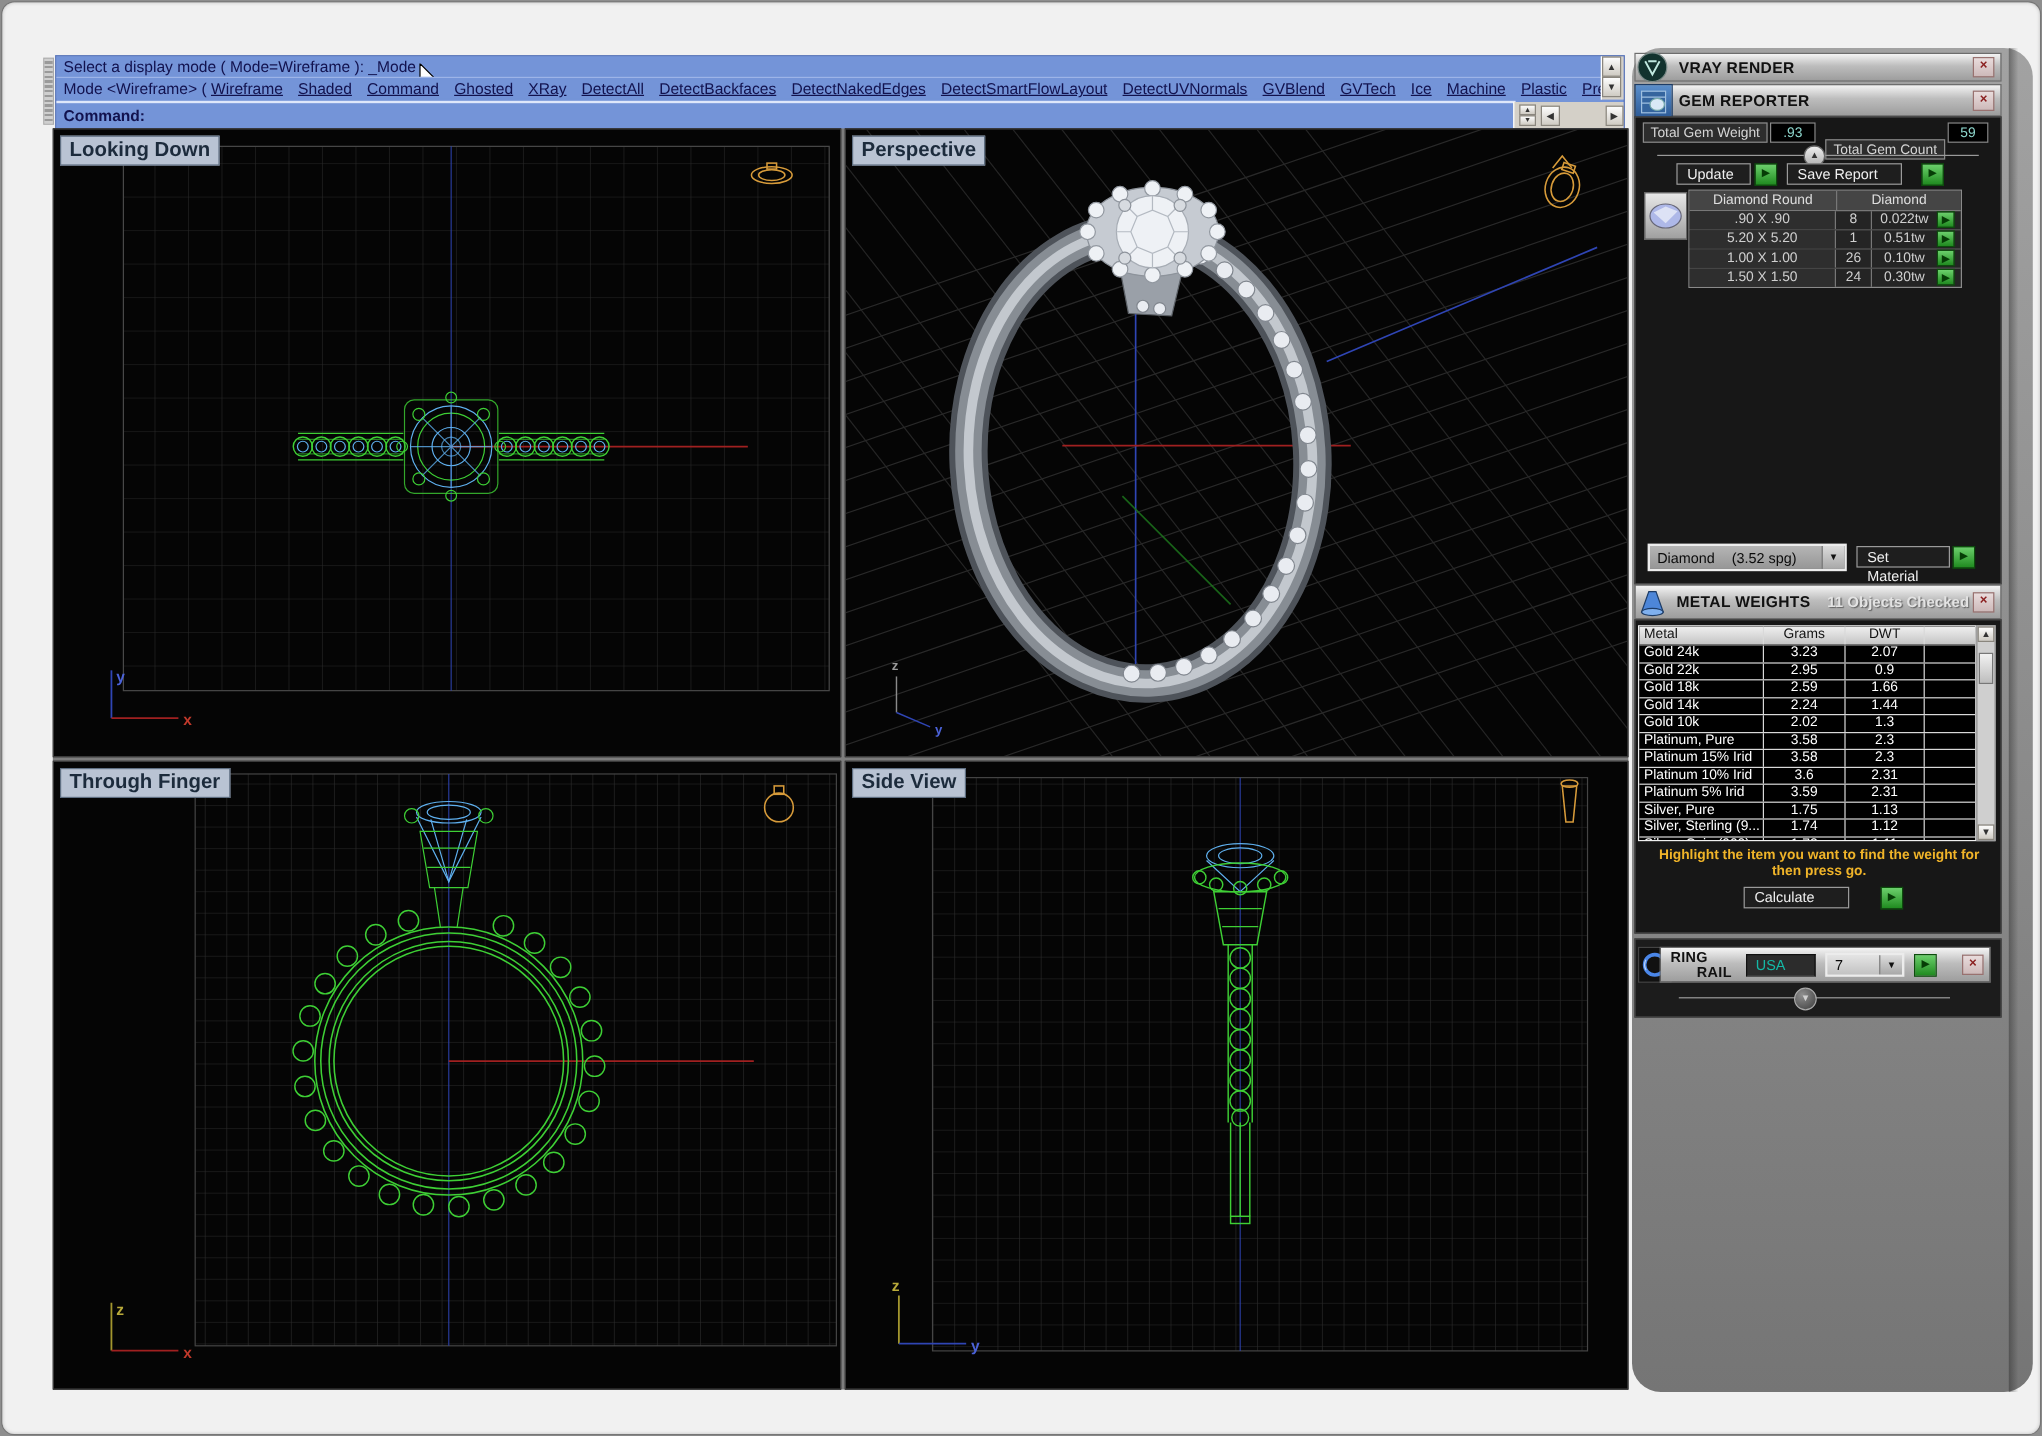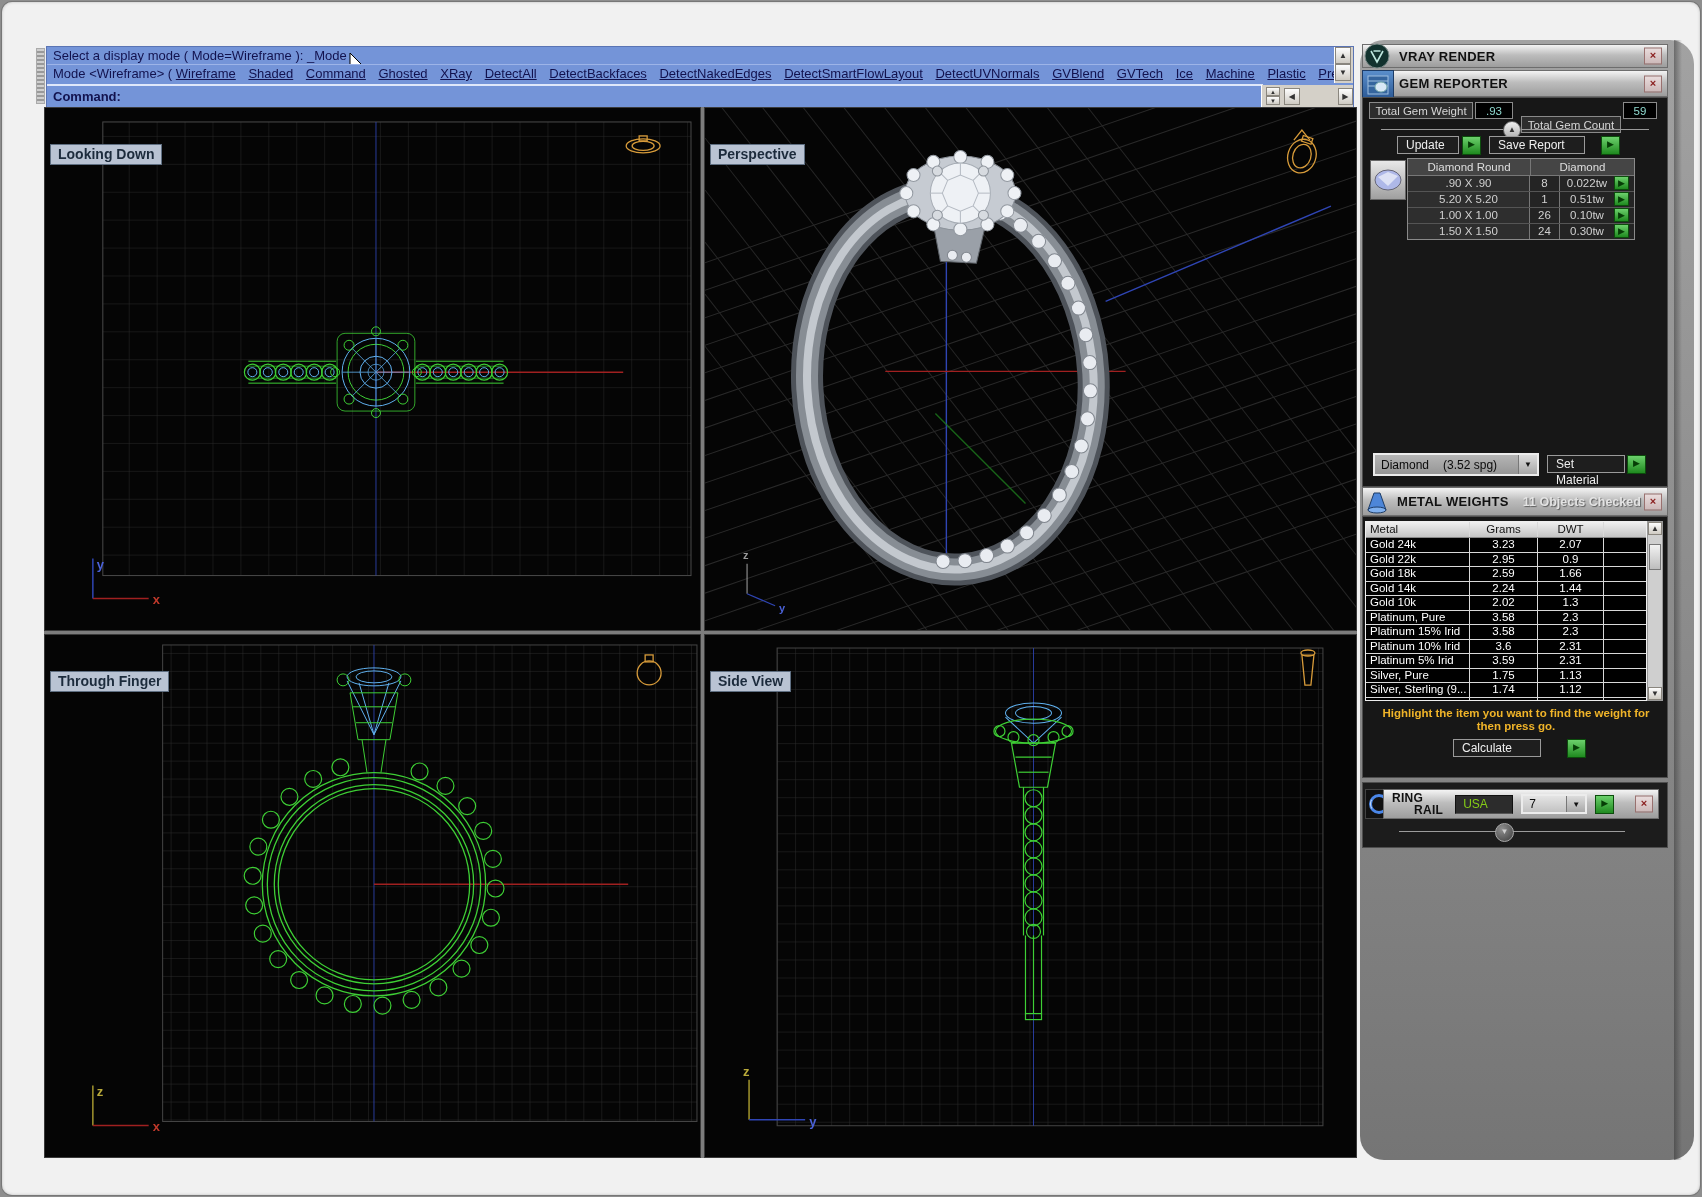--- a/index.html
+++ b/index.html
@@ -15,21 +15,21 @@
   .cmd-opt{text-decoration:underline;margin-right:9px;cursor:pointer;}
   .cmd-scrollcol{position:absolute;right:0;top:0;width:18px;height:36px;background:#d4d0c8;border-left:1px solid #fff;}
   .sq-btn{width:16px;height:17px;background:linear-gradient(#fdfdfd,#cfcbc3);border:1px solid #8a867e;font-size:8px;color:#333;display:flex;align-items:center;justify-content:center;box-sizing:border-box;}
   .cmd-nav{position:absolute;right:0;bottom:0;width:92px;height:22px;background:#d4d0c8;border-left:1px solid #fff;display:flex;align-items:center;gap:4px;padding-left:4px;box-sizing:border-box;}
   .spinner{display:flex;flex-direction:column;}
   .spinner .sq-btn{height:9px;width:14px;font-size:6px;}
   .cursor-arrow{position:absolute;left:302px;top:6px;z-index:5;}
   
   .viewports{position:absolute;left:44px;top:107px;width:1313px;height:1051px;background:#7d7d7d;display:grid;grid-template-columns:657px 1fr;grid-template-rows:524px 1fr;gap:3px;}
   .vp{position:relative;background:#050505;overflow:hidden;border:1px solid #3a3a3a;box-sizing:border-box;}
-  .vp-label{position:absolute;left:5px;top:5px;background:#b9c3d3;border:1px solid #5f6f82;color:#1c2b3c;font-weight:bold;font-size:14px;padding:1px 7px 2px;z-index:4;margin-top:31px;}
+  .vp-label{position:absolute;left:5px;top:5px;background:#b9c3d3;border:1px solid #5f6f82;color:#1c2b3c;font-weight:bold;font-size:17px;padding:1px 7px 2px;z-index:4;}
   .vp svg.scene{position:absolute;inset:0;}
   
   .side{position:absolute;left:1360px;top:40px;width:334px;height:1120px;background:linear-gradient(180deg,#a2a2a2,#8a8a8a 55%,#757575);border-radius:24px;}
   .side::after{content:"";position:absolute;right:12px;top:0;bottom:0;width:8px;background:linear-gradient(90deg,rgba(40,40,40,.45),rgba(40,40,40,0));}
   .bar{position:absolute;left:2px;width:306px;height:24px;background:linear-gradient(#f4f4f4,#bdbdbd 45%,#9d9d9d);border:1px solid #6d6d6d;display:flex;align-items:center;box-sizing:border-box;}
   .bar .title{font-size:13px;font-weight:bold;color:#111;letter-spacing:.3px;}
   .closex{position:absolute;right:5px;top:50%;transform:translateY(-50%);width:16px;height:15px;background:linear-gradient(#e9dcdc,#cdb9b9);border:1px solid #99716f;color:#8b2020;font-size:11px;font-weight:bold;line-height:13px;text-align:center;cursor:pointer;}
   .dark-body{position:absolute;left:2px;width:306px;background:#171717;border:1px solid #4e4e4e;box-sizing:border-box;}
   .tot-label{position:absolute;height:17px;background:#2d2d2d;border:1px solid #8a8a8a;color:#d6d6d6;font-size:11.5px;line-height:16px;text-align:center;box-sizing:border-box;}
   .tot-val{position:absolute;height:17px;background:#000;border:1px solid #8a8a8a;color:#8fd9cf;font-size:11.5px;line-height:16px;text-align:center;box-sizing:border-box;}
@@ -49,21 +49,21 @@
   .mrow{display:flex;height:13.5px;line-height:13px;border-bottom:1px solid #d9d9d9;cursor:pointer;}
   .mc{box-sizing:border-box;border-right:1px solid #d9d9d9;overflow:hidden;white-space:nowrap;}
   .mc1{width:104px;padding-left:4px;} .mc2{width:68px;text-align:center;} .mc3{width:66px;text-align:center;} .mc4{width:42px;border-right:none;}
   .scroll{position:absolute;width:16px;background:#cfcfcf;border:1px solid #9a9a9a;box-sizing:border-box;}
   .scroll .sq-btn{width:14px;height:13px;}
   .thumb{position:absolute;left:1px;width:12px;height:26px;background:linear-gradient(#f2f2f2,#bdbdbd);border:1px solid #777;box-sizing:border-box;}
   .hint{position:absolute;text-align:center;color:#f0b429;font-size:11.5px;font-weight:bold;line-height:13px;}
   .icon-tile{position:absolute;display:flex;align-items:center;justify-content:center;}
   .rail-slider-line{position:absolute;height:1px;background:#9c9c9c;}
   .rail-knob{position:absolute;width:17px;height:17px;border-radius:50%;background:radial-gradient(circle at 35% 30%,#8f8f8f,#3c3c3c);border:1px solid #aaa;color:#cfcfcf;font-size:8px;text-align:center;line-height:16px;cursor:pointer;}
-  .usa-box{position:absolute;background:#2c2c2c;border:1px solid #111;border-bottom-color:#555;color:#84cc16;font-size:12px;line-height:17px;padding-left:7px;box-sizing:border-box;}
+  .usa-box{position:absolute;background:#2c2c2c;border:1px solid #111;border-bottom-color:#555;color:#14b8a6;font-size:12px;line-height:17px;padding-left:7px;box-sizing:border-box;}
 </style>
 </head>
 <body>
 
 <div class="frame"></div>
 
 <div class="cmd-grip"></div>
 <div class="cmd">
   <div class="cmd-line cmd-line1">
     <span>Select a display mode ( Mode=Wireframe ): _Mode</span>

